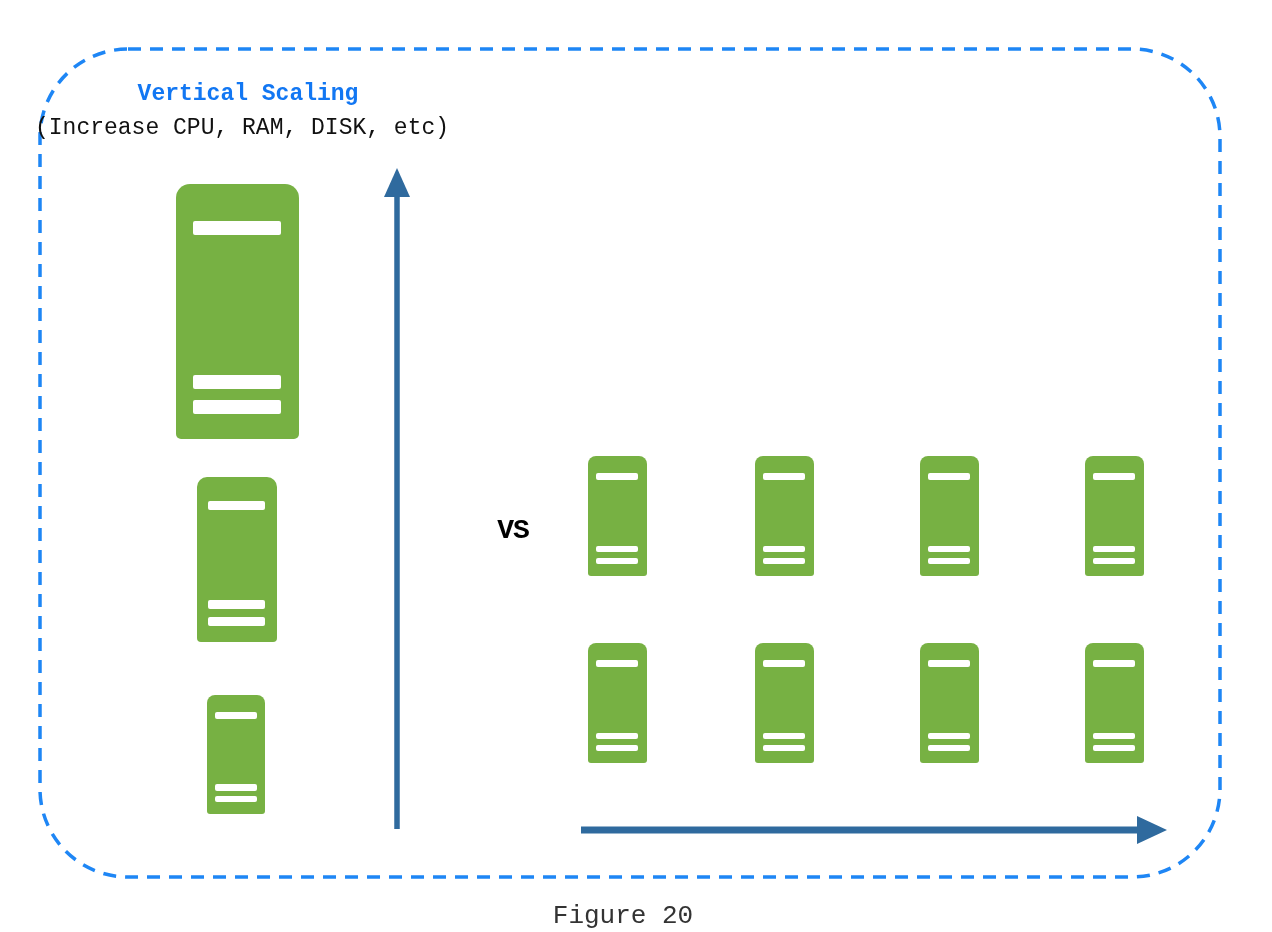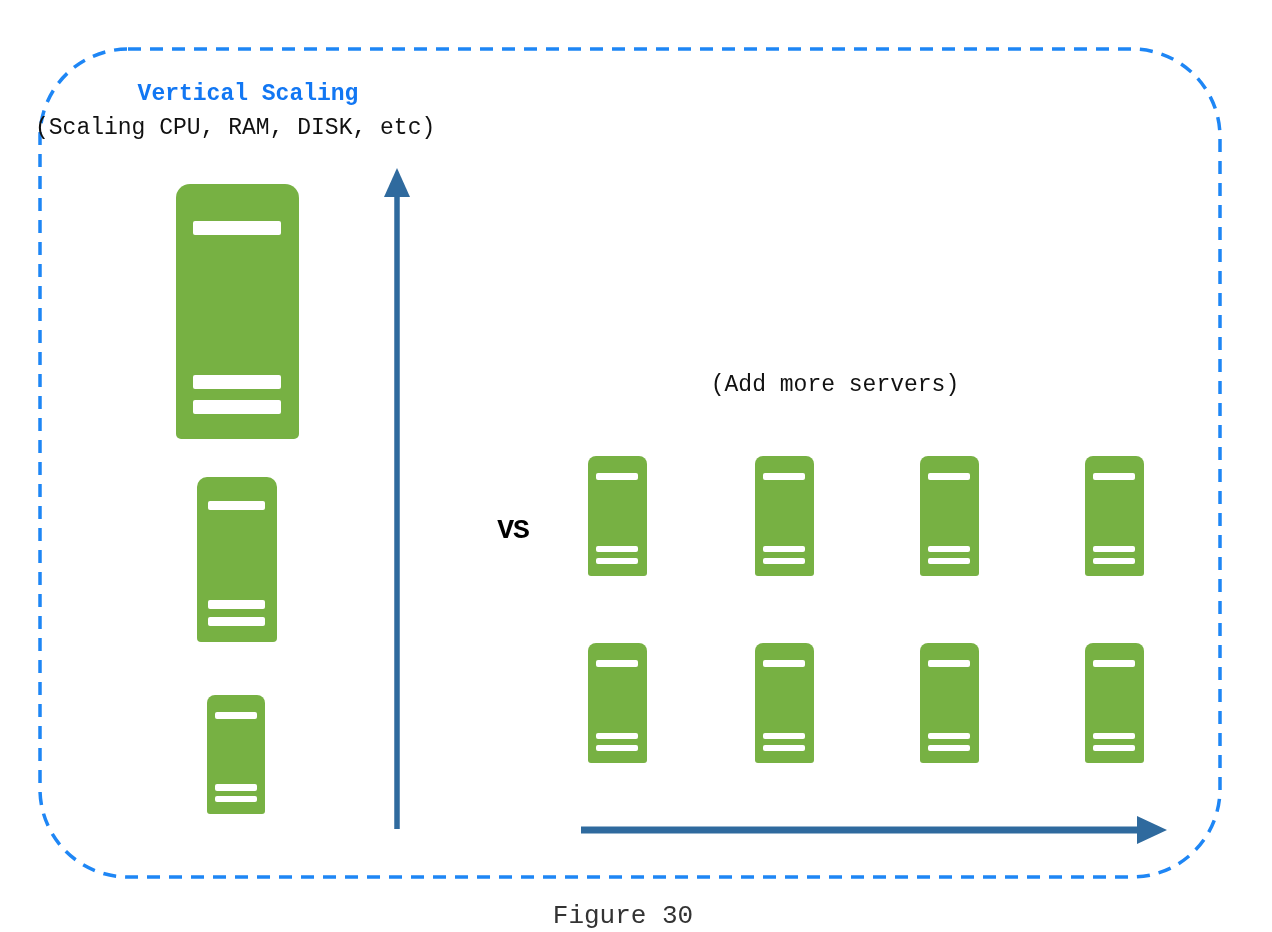--- a/index.html
+++ b/index.html
@@ -83,41 +83,40 @@
       <line class="arrow-line" x1="397" y1="805" x2="397" y2="168" stroke-width="5.5"></line>
       <polygon class="arrow-head" points="397,144 384,173 410,173"></polygon>
     </g>
     <g>
       <line class="arrow-line" x1="581" y1="806" x2="1140" y2="806" stroke-width="7"></line>
       <polygon class="arrow-head" points="1167,806 1137,792 1137,820"></polygon>
     </g>
   </svg>
 
   <div class="txt title v-title">Vertical Scaling</div>
-  <div class="txt subtitle v-sub">(Scaling CPU, RAM, DISK, etc)</div>
+  <div class="txt subtitle v-sub">(Increase CPU, RAM, DISK, etc)</div>
 
   <div class="server server-lg">
     <i class="s s1"></i>
     <i class="s s2"></i>
     <i class="s s3"></i>
   </div>
   <div class="server server-md">
     <i class="s s1"></i>
     <i class="s s2"></i>
     <i class="s s3"></i>
   </div>
   <div class="server server-sm">
     <i class="s s1"></i>
     <i class="s s2"></i>
     <i class="s s3"></i>
   </div>
 
   <div class="txt vs-label">VS</div>
 
-  <div class="txt subtitle h-sub">(Add more servers)</div>
 
   <div class="server server-h r1 c1">
     <i class="s s1"></i>
       <i class="s s2"></i>
       <i class="s s3"></i>
   </div>
   <div class="server server-h r1 c2">
     <i class="s s1"></i>
       <i class="s s2"></i>
       <i class="s s3"></i>
@@ -146,15 +145,15 @@
     <i class="s s1"></i>
       <i class="s s2"></i>
       <i class="s s3"></i>
   </div>
   <div class="server server-h r2 c4">
     <i class="s s1"></i>
       <i class="s s2"></i>
       <i class="s s3"></i>
   </div>
 
-  <div class="txt caption">Figure 30</div>
+  <div class="txt caption">Figure 20</div>
 
 </div>
 
 </body></html>

